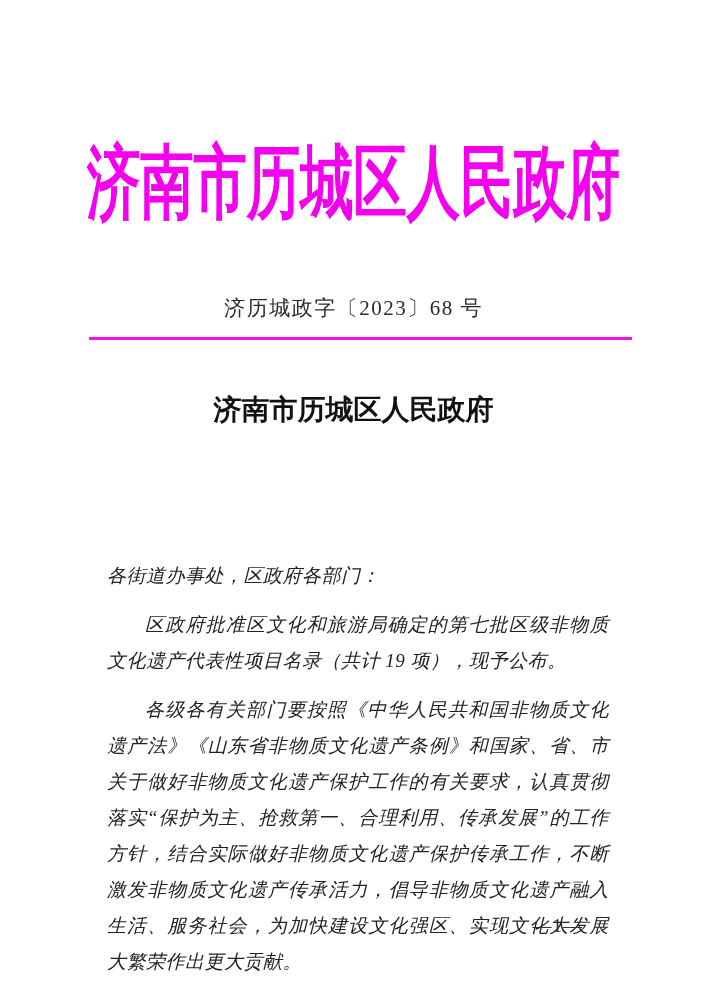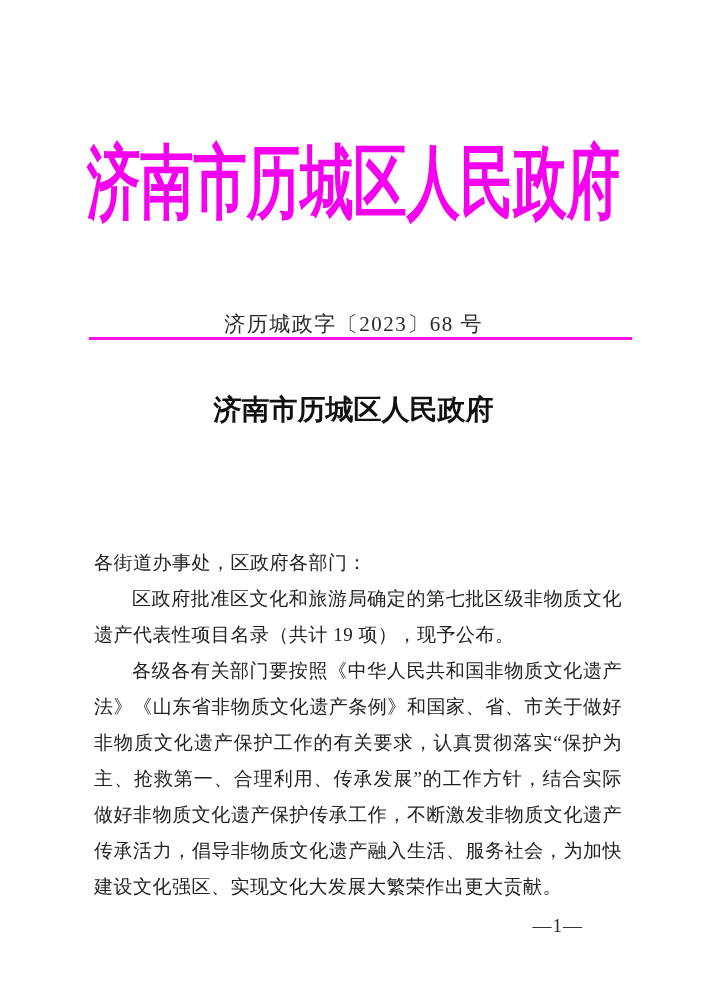--- a/index.html
+++ b/index.html
@@ -34,21 +34,20 @@
   
   .doc-number {
     position: absolute;
     top: 294px;
     left: 0;
     width: 707px;
     text-align: center;
     font-size: 21px;
     letter-spacing: 1.5px;
     color: #2a2a2a;
-    margin-top: 16px;
   }
   
   .divider {
     position: absolute;
     top: 337px;
     left: 89px;
     width: 543px;
     height: 3px;
   }
   
@@ -73,22 +72,23 @@
     top: 545px;
     left: 94px;
     width: 528px;
     font-size: 19px;
     line-height: 36px;
     letter-spacing: 0.5px;
     text-align: justify;
     color: #222222;
   }
   .body-text p {
-    margin: 0;
+    margin: 13px;
     padding: 0;
+    font-style: italic;
   }
   .body-text .salutation {
     text-indent: 0;
   }
   .body-text .para {
     text-indent: 2em;
   }
   
   .page-number {
     position: absolute;

